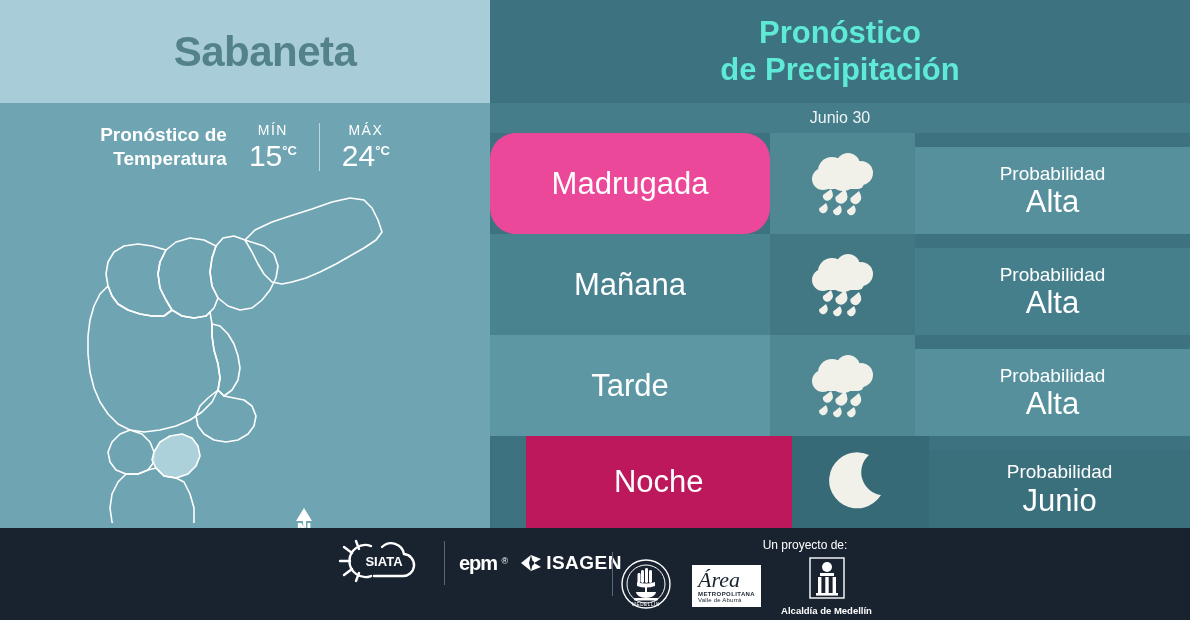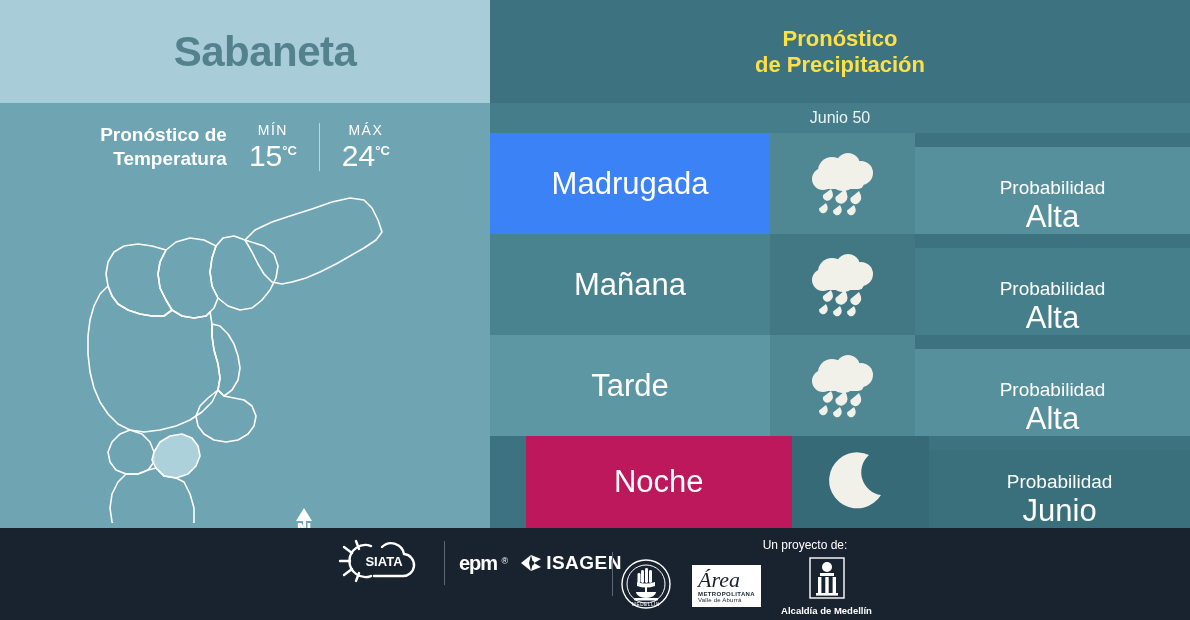--- a/index.html
+++ b/index.html
@@ -73,51 +73,51 @@
     background: #3d7380;
   }
   #right-header {
     position: absolute; left: 0; top: 0;
     width: 700px; height: 103px;
     display: flex; flex-direction: column;
     align-items: center; justify-content: center;
     background: #3d7380;
   }
   #fc-title {
-    font-size: 22px; font-weight: bold; color: #fde047;
+    font-size: 31px; font-weight: bold; color: #5eead4;
     text-align: center; line-height: 1.18;
   }
   #date-strip {
     position: absolute; left: 0; top: 103px;
     width: 700px; height: 30px;
     background: #457d8a;
     display: flex; align-items: center; justify-content: center;
   }
   #date-text { font-size: 16px; color: #eef5f7; }
 
   #rows { position: absolute; left: 0; top: 133px; width: 700px; height: 395px; }
   .row { display: flex; width: 700px; height: 101px; }
   .row.alt { height: 92px; }
   .cell-label {
     width: 280px; display: flex; align-items: center; justify-content: center;
   }
   .cell-icon {
     width: 145px; display: flex; align-items: center; justify-content: center;
   }
   .cell-prob {
-    width: 275px; display: flex; align-items: flex-end; justify-content: center;
+    width: 275px; display: flex; align-items: center; justify-content: center;
     text-align: center;
     margin-top: 14px;
   }
   .period-text { font-size: 31px; color: #ffffff; }
   .prob-cap { font-size: 19px; color: #ffffff; line-height: 1.25; }
   .prob-val { font-size: 31px; color: #ffffff; line-height: 1.1; }
 
   
-  .shade-l .cell-label { background: #3b82f6; }
+  .shade-l .cell-label { background: #ec4899; border-radius: 26px; }
   .shade-l .cell-icon  { background: #4f8793; }
   .shade-l .cell-prob  { background: #56909d; }
   .shade-d .cell-label { background: #4a8390; }
   .shade-d .cell-icon  { background: #427884; }
   .shade-d .cell-prob  { background: #457f8c; }
   .shade-n .cell-label { background: #be185d; margin-left: 36px; }
   .shade-n .cell-icon  { background: #366a76; }
   .shade-n .cell-prob  { background: #3a6f7c; }
 
   
@@ -216,21 +216,21 @@
   </div>
 
   <div id="right-panel">
     <div id="right-header">
       <div id="fc-title">
         <span>Pronóstico</span><br>
         <span>de Precipitación</span>
       </div>
     </div>
     <div id="date-strip">
-      <div id="date-text">Junio 50</div>
+      <div id="date-text">Junio 30</div>
     </div>
 
     <div id="rows">
 
       <div class="row shade-l">
         <div class="cell-label">
           <span class="period-text">Madrugada</span>
         </div>
         <div class="cell-icon">
           <svg width="74" height="66" viewBox="0 0 74 66">

